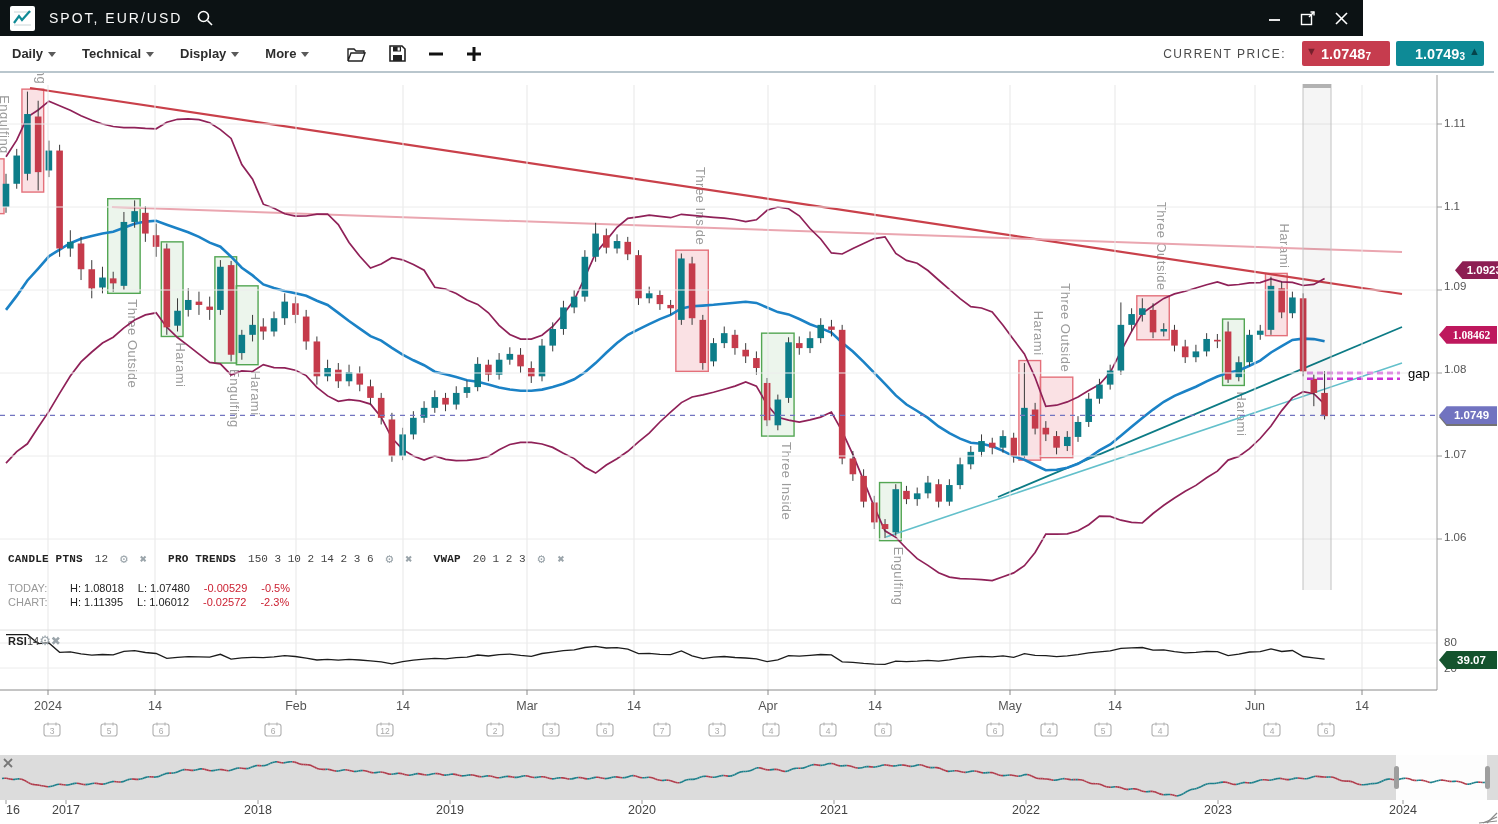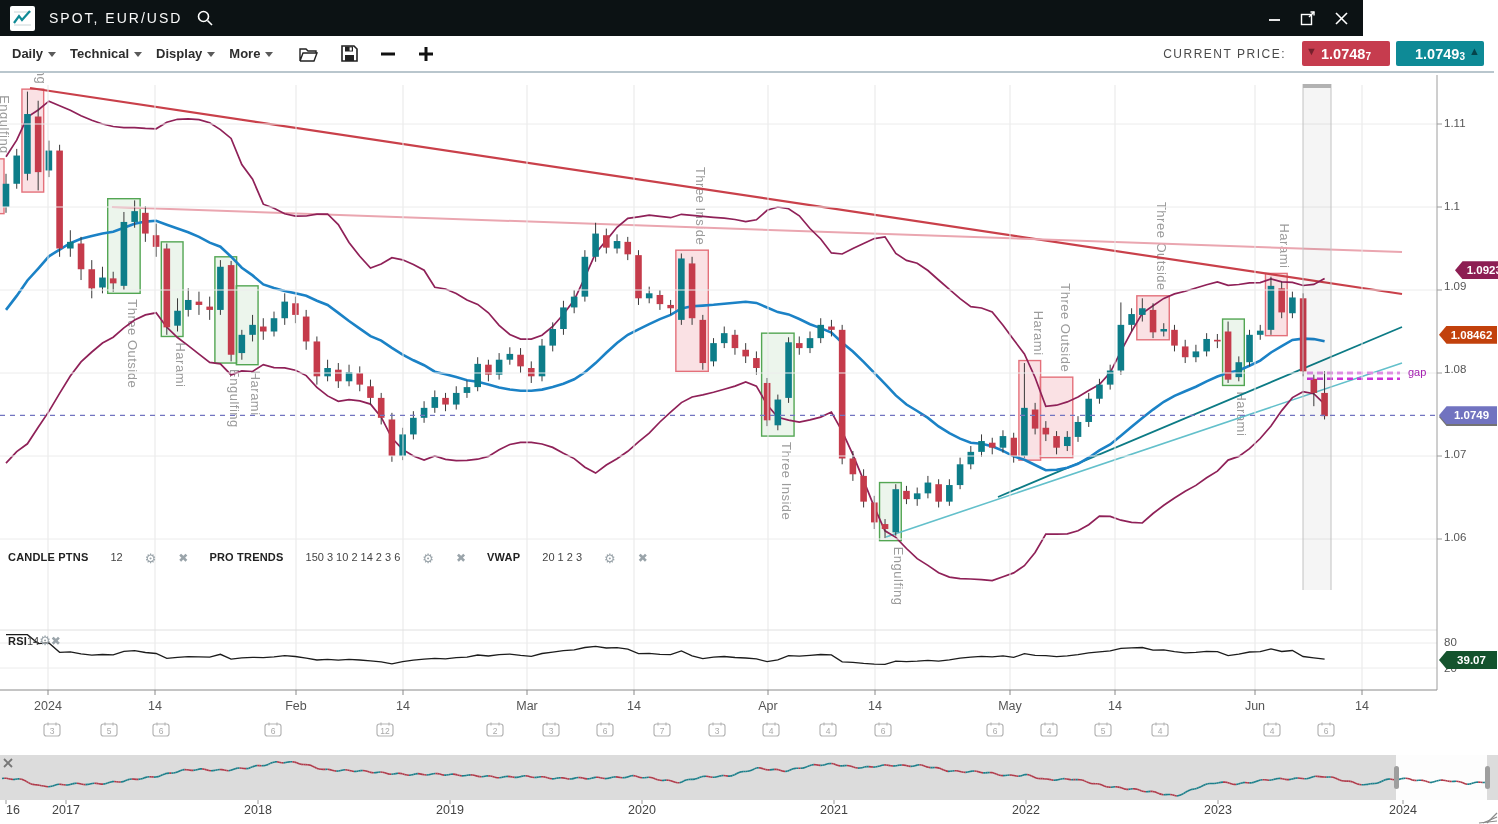--- a/index.html
+++ b/index.html
@@ -7,21 +7,21 @@
               font-family:"Liberation Sans", sans-serif; }
   .titlebar { position:absolute; left:0; top:0; width:1363px; height:36px; background:#0c1214;
               display:flex; align-items:center; color:#fff; }
   .logo { width:25px; height:25px; background:#fff; border-radius:2px; margin-left:10px;
           display:flex; align-items:center; justify-content:center; }
   .app-title { margin-left:14px; font-size:14px; letter-spacing:2px; color:#fafafa; }
   .tb-search { margin-left:14px; }
   .tb-right { margin-left:auto; display:flex; align-items:center; gap:18px; margin-right:14px; }
   .tb-right svg { display:block; }
   .toolbar { position:absolute; left:0; top:36px; width:1494px; height:37px; background:#fff;
-             border-bottom:2px solid #b9c6cd; display:flex; align-items:center; }
+             border-bottom:2px solid #b9c6cd; display:flex; align-items:center;gap:12px; }
   .menu { display:flex; align-items:center; gap:5px; margin-left:14px; font-size:13px;
           font-weight:bold; color:#2d2d2d; cursor:pointer; }
   .menu:first-child { margin-left:12px; }
   .caret { width:0; height:0; border-left:4px solid transparent; border-right:4px solid transparent;
            border-top:5px solid #5a5a5a; margin-top:2px; }
   .tool-icons { display:flex; align-items:center; gap:22px; margin-left:26px; }
   .cp-wrap { margin-left:auto; display:flex; align-items:center; margin-right:4px; }
   .cp-label { font-size:12px; letter-spacing:1.5px; color:#4a4a4a; margin-right:16px;text-align:center; }
   .price-badge { width:88px; height:25px; display:flex; align-items:center; justify-content:center;
                  color:#fff; font-size:14.5px; font-weight:bold; border-radius:2px; position:relative; }
@@ -36,29 +36,29 @@
   .ylabel { position:absolute; left:1444px; font-size:11.5px; color:#555; }
   .axis-badge { position:absolute; left:1439px; width:58px; height:18px; color:#fff;
                 font-size:11.5px; font-weight:bold; display:flex; align-items:center; justify-content:center;
                 padding-left:7px; clip-path:polygon(13% 0, 100% 0, 100% 100%, 13% 100%, 0 50%); }
   .legend { position:absolute; left:8px; top:478px; font-size:11px; color:#222; }
   .legend-row1 { display:flex; align-items:center; gap:7px; }
   .ind-name { font-weight:bold; letter-spacing:0.2px; }
   .ind-params { color:#444; }
   .mini-icon { color:#9aa4aa; font-size:12px; cursor:pointer; }
   .gear { font-size:13px; }
-  .grp { display:flex; gap:22px; margin-right:14px; }
+  .grp { display:flex; align-items:center; gap:12px; margin-right:14px;font-family:Liberation Mono, monospace; }
   .stats { margin-top:14px; line-height:14px; }
   .stats-row { display:flex; gap:14px; }
   .stat-label { color:#999; width:48px; }
   .stat-dark { color:#222; }
   .stat-red { color:#cc2233; }
   .rsi-legend { position:absolute; left:8px; top:560px; display:flex; align-items:center; 
                 font-size:11px; color:#222; }
-  .gap-label { position:absolute; left:1408px; top:296px; font-size:11px; color:#a21caf; }
+  .gap-label { position:absolute; left:1408px; top:296px; font-size:13px; color:#000000; }
   .search-icon-svg, .win-icon { cursor:pointer; }
 </style>
 </head>
 <body>
 
 <div class="titlebar">
   <div class="logo">
     <svg width="19" height="19" viewBox="0 0 19 19">
       <line x1="1" y1="3" x2="18" y2="3" stroke="#c9d4d6" stroke-width="1"></line>
       <line x1="1" y1="16" x2="18" y2="16" stroke="#c9d4d6" stroke-width="1"></line>
@@ -1315,21 +1315,21 @@
   <div class="ylabel" style="top:44px">1.11</div>
   <div class="ylabel" style="top:127px">1.1</div>
   <div class="ylabel" style="top:207px">1.09</div>
   <div class="ylabel" style="top:290px">1.08</div>
   <div class="ylabel" style="top:375px">1.07</div>
   <div class="ylabel" style="top:458px">1.06</div>
   <div class="ylabel" style="top:563px">80</div>
   <div class="ylabel" style="top:589px">20</div>
 
   <div class="axis-badge" id="badge-0" style="top: 188.246px; background: rgb(141, 30, 83); margin-left: 16px;">1.09238</div>
-  <div class="axis-badge" id="badge-1" style="top: 252.654px; background: #c2410c;">1.08462</div>
+  <div class="axis-badge" id="badge-1" style="top: 252.654px; background: #be185d; font-family: Liberation Serif, serif;">1.08462</div>
   <div class="axis-badge" id="badge-2" style="top: 335px; background: #737373;">1.07686</div>
   <div class="axis-badge" id="badge-3" style="top: 333.33px; background: rgb(113, 115, 192);">1.0749</div>
   <div class="axis-badge" id="badge-rsi" style="top: 578px; background: #14532d;">39.07</div>
 
   <div class="gap-label" style="top: 293px;">gap</div>
 
   <div class="legend">
     <div class="legend-row1">
       <span class="grp">
         <span class="ind-name">CANDLE PTNS</span>
@@ -1343,20 +1343,36 @@
         <span class="mini-icon gear">⚙</span>
         <span class="mini-icon">✖</span>
       </span>
       <span class="grp">
         <span class="ind-name">VWAP</span>
         <span class="ind-params">20 1 2 3</span>
         <span class="mini-icon gear">⚙</span>
         <span class="mini-icon">✖</span>
       </span>
     </div>
+    <div class="stats">
+      <div class="stats-row">
+        <span class="stat-label">TODAY:</span>
+        <span class="stat-dark">H: 1.08018</span>
+        <span class="stat-dark">L: 1.07480</span>
+        <span class="stat-red">-0.00529</span>
+        <span class="stat-red">-0.5%</span>
+      </div>
+      <div class="stats-row">
+        <span class="stat-label">CHART:</span>
+        <span class="stat-dark">H: 1.11395</span>
+        <span class="stat-dark">L: 1.06012</span>
+        <span class="stat-red">-0.02572</span>
+        <span class="stat-red">-2.3%</span>
+      </div>
+    </div>
   </div>
 
   <div class="rsi-legend">
     <span class="ind-name">RSI</span>
     <span class="ind-params">14</span>
     <span class="mini-icon gear">⚙</span>
     <span class="mini-icon">✖</span>
   </div>
 </div>
 

